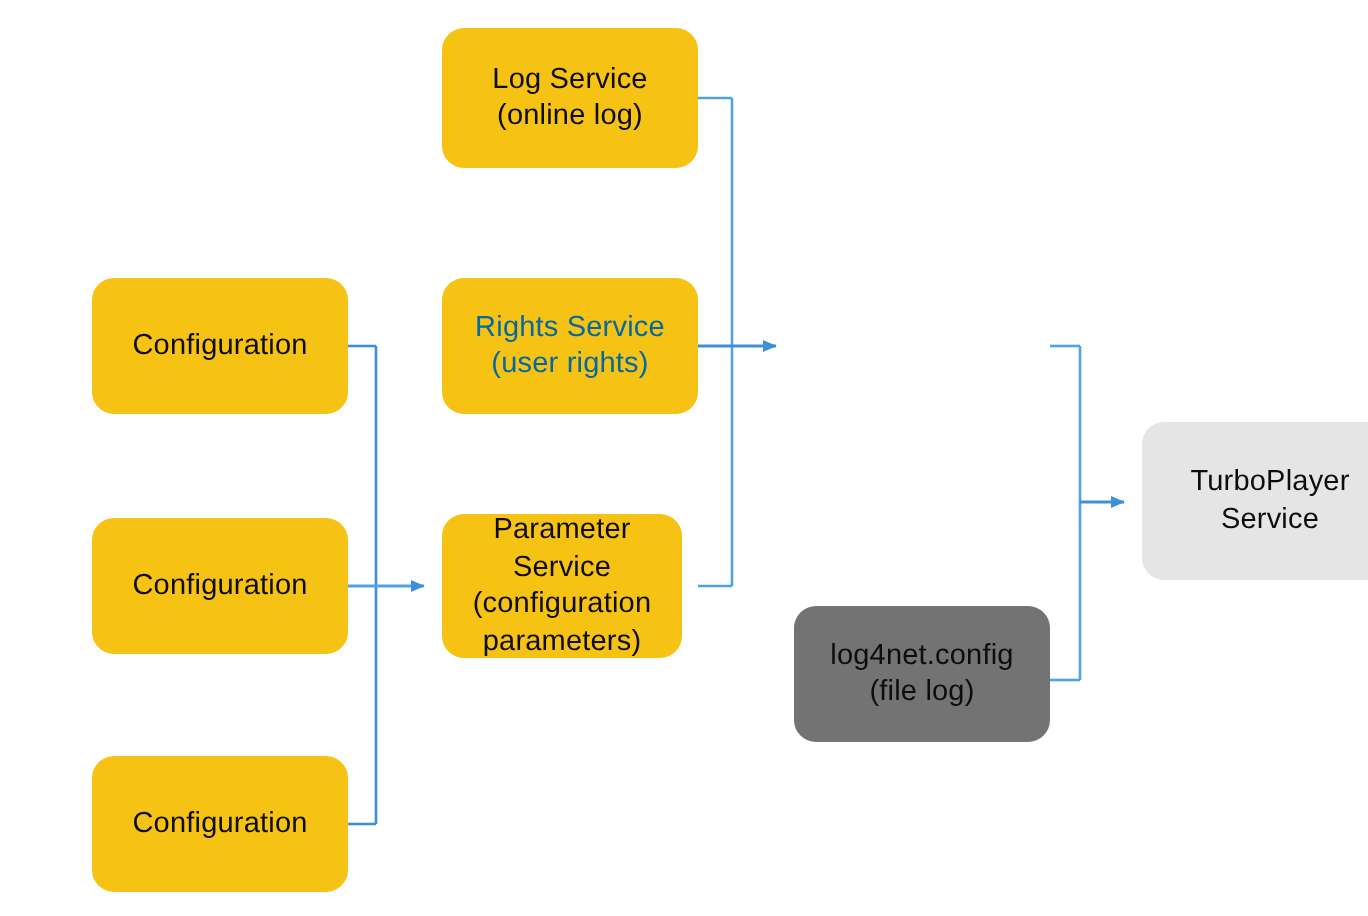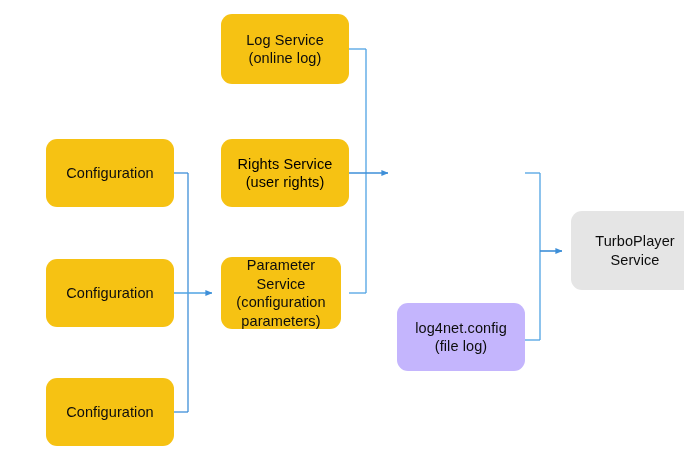--- a/index.html
+++ b/index.html
@@ -103,42 +103,42 @@
 
   <div class="node" style="left: 195px; top: 14px; width: 128px; height: 70px; background: rgb(246, 194, 19); color: rgb(13, 13, 13);">
     <span class="node-label">Log Service
 (online log)</span>
   </div>
 
   <div class="node" style="left: 20px; top: 139px; width: 128px; height: 68px; background: rgb(246, 194, 19); color: rgb(13, 13, 13);">
     <span class="node-label">Configuration</span>
   </div>
 
-  <div class="node" style="left: 195px; top: 139px; width: 128px; height: 68px; background: rgb(246, 194, 19); color: #000000;">
+  <div class="node" style="left: 195px; top: 139px; width: 128px; height: 68px; background: rgb(246, 194, 19); color: #0369a1;">
     <span class="node-label">Rights Service
 (user rights)</span>
   </div>
 
 
   <div class="node" style="left: 545px; top: 211px; width: 128px; height: 79px; background: #e5e5e5; color: rgb(13, 13, 13);">
     <span class="node-label">TurboPlayer
 Service</span>
   </div>
 
   <div class="node" style="left: 20px; top: 259px; width: 128px; height: 68px; background: rgb(246, 194, 19); color: rgb(13, 13, 13);">
     <span class="node-label">Configuration</span>
   </div>
 
   <div class="node" style="left: 195px; top: 257px; width: 120px; height: 72px; background: rgb(246, 194, 19); color: rgb(13, 13, 13);">
     <span class="node-label">Parameter Service
 (configuration
 parameters)</span>
   </div>
 
-  <div class="node" style="left: 371px; top: 303px; width: 128px; height: 68px; background: #c4b5fd; color: rgb(13, 13, 13);">
+  <div class="node" style="left: 371px; top: 303px; width: 128px; height: 68px; background: #737373; color: rgb(13, 13, 13);">
     <span class="node-label">log4net.config
 (file log)</span>
   </div>
 
   <div class="node" style="left: 20px; top: 378px; width: 128px; height: 68px; background: rgb(246, 194, 19); color: rgb(13, 13, 13);">
     <span class="node-label">Configuration</span>
   </div>
 
 </div>
 

